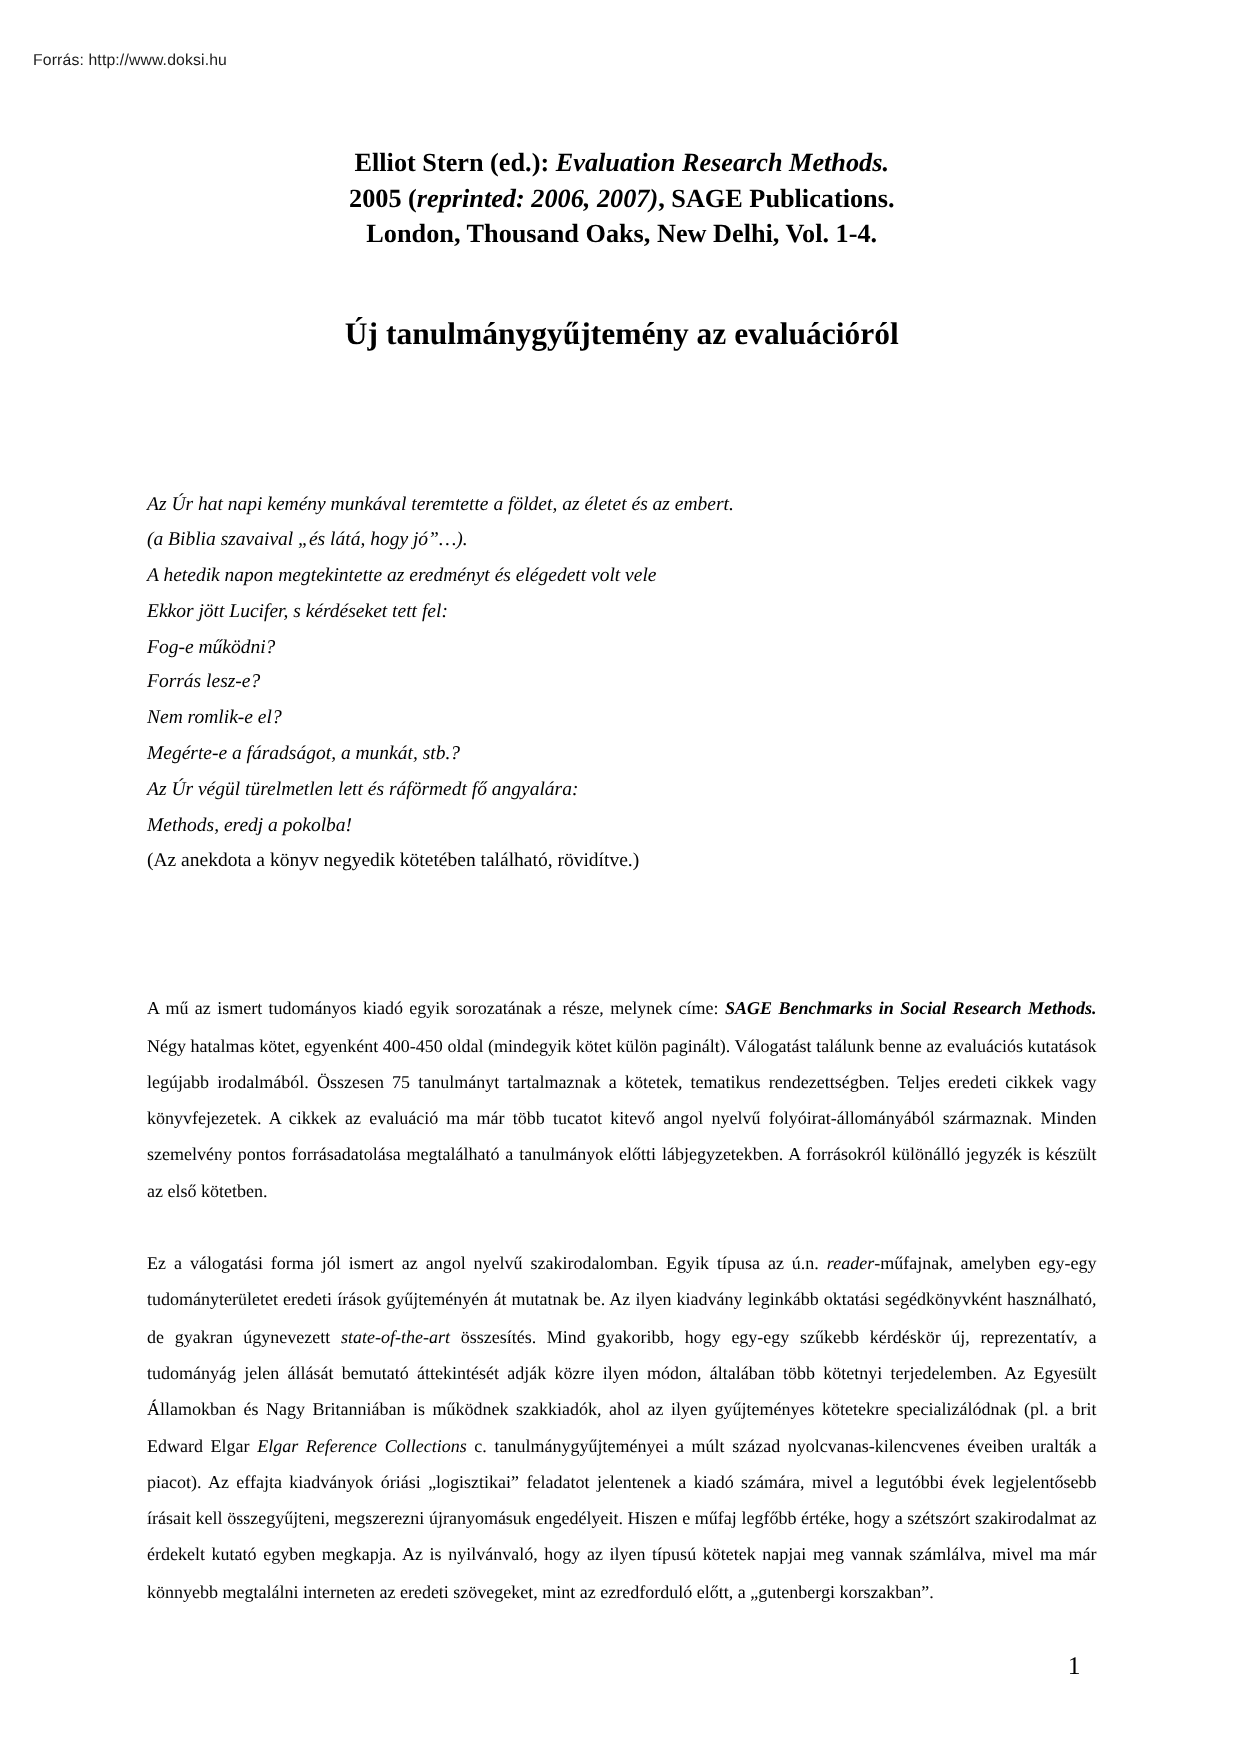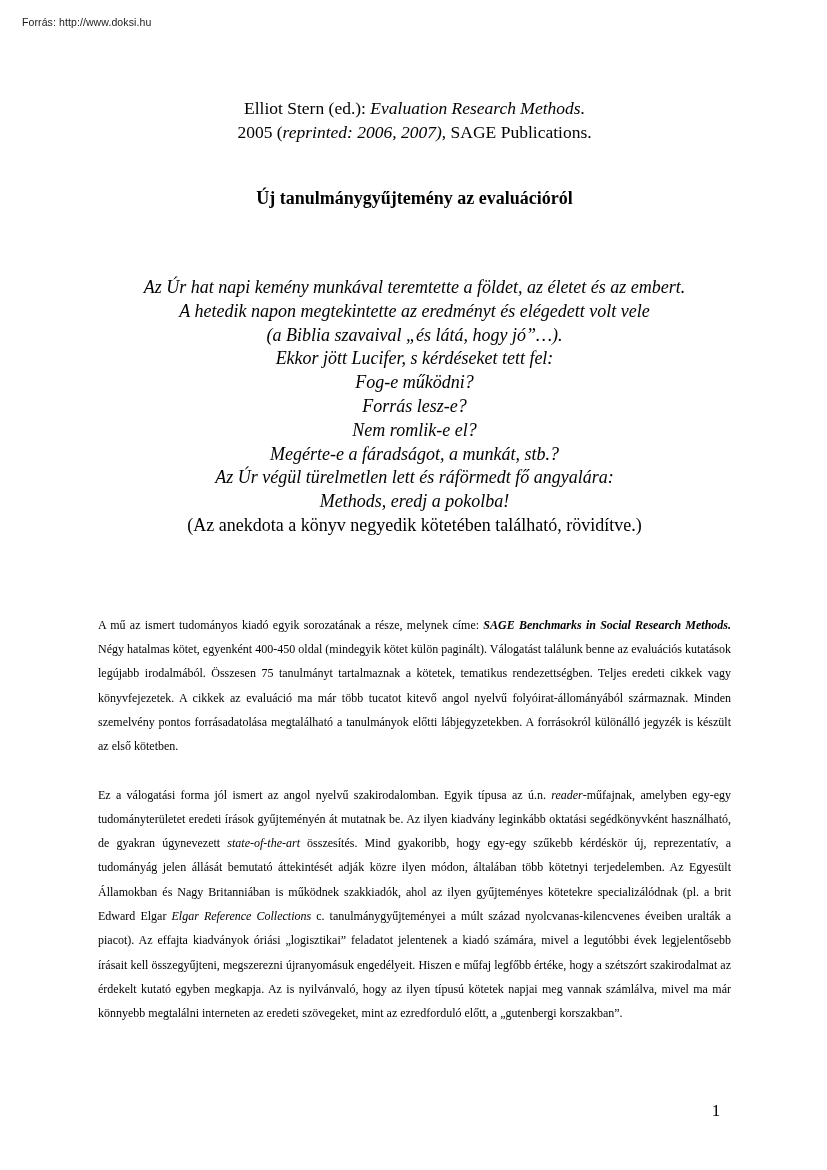--- a/index.html
+++ b/index.html
@@ -14,21 +14,21 @@
     background: #ffffff;
     overflow: hidden;
     font-family: "Liberation Serif", "DejaVu Serif", serif;
     color: #000000;
   }
 
   
   .source-header {
     position: absolute;
     left: 22px;
-    top: 16px;
+    top: 34px;
     font-family: "Liberation Sans", "DejaVu Sans", sans-serif;
     font-size: 10.5px;
     line-height: 13px;
     color: #1a1a1a;
     letter-spacing: 0.1px;
     white-space: nowrap;
   }
 
   
   .content {
@@ -39,37 +39,37 @@
   }
 
   
   .title-block {
     text-align: center;
     margin-top: 97px;
     font-size: 17.5px;
     line-height: 23.5px;
   }
   .title-block .line2 em { font-style: italic; text-align: right; }
-  .title-block .line { display: block; }
+  .title-block .line { display: block; font-weight: bold; }
 
   
   .subtitle {
     text-align: center;
     font-weight: bold;
-    font-size: 18px;
+    font-size: 21px;
     line-height: 23px;
     margin-top: 43px;
   }
 
   
   .epigraph {
-    margin-top: 66px;
-    text-align: center;
+    margin-top: 90px;
+    text-align: left;
     font-style: italic;
-    font-size: 18px;
+    font-size: 13px;
     line-height: 23.8px;
   }
   .epigraph .eline { display: block; }
   .epigraph .eline.roman { font-style: normal; }
 
   
   .body-text {
     margin-top: 75px;
   }
   .body-text p {
@@ -99,28 +99,29 @@
 
 <div class="page">
 
   <div class="source-header">Forrás: http://www.doksi.hu</div>
 
   <div class="content">
 
     <div class="title-block">
       <span class="line"><span>Elliot Stern (ed.): </span><em>Evaluation Research Methods.</em></span>
       <span class="line line2"><span>2005 (</span><em>reprinted: 2006, 2007)</em><span>, SAGE Publications.</span></span>
+      <span class="line">London, Thousand Oaks, New Delhi, Vol. 1-4.</span>
     </div>
 
     <div class="subtitle">Új tanulmánygyűjtemény az evaluációról</div>
 
     <div class="epigraph">
       <span class="eline">Az Úr hat napi kemény munkával teremtette a földet, az életet és az embert.</span>
+      <span class="eline">(a Biblia szavaival „és látá, hogy jó”…).</span>
       <span class="eline">A hetedik napon megtekintette az eredményt és elégedett volt vele</span>
-      <span class="eline">(a Biblia szavaival „és látá, hogy jó”…).</span>
       <span class="eline">Ekkor jött Lucifer, s kérdéseket tett fel:</span>
       <span class="eline">Fog-e működni?</span>
       <span class="eline">Forrás lesz-e?</span>
       <span class="eline">Nem romlik-e el?</span>
       <span class="eline">Megérte-e a fáradságot, a munkát, stb.?</span>
       <span class="eline">Az Úr végül türelmetlen lett és ráförmedt fő angyalára:</span>
       <span class="eline">Methods, eredj a pokolba!</span>
       <span class="eline roman">(Az anekdota a könyv negyedik kötetében található, rövidítve.)</span>
     </div>
 

